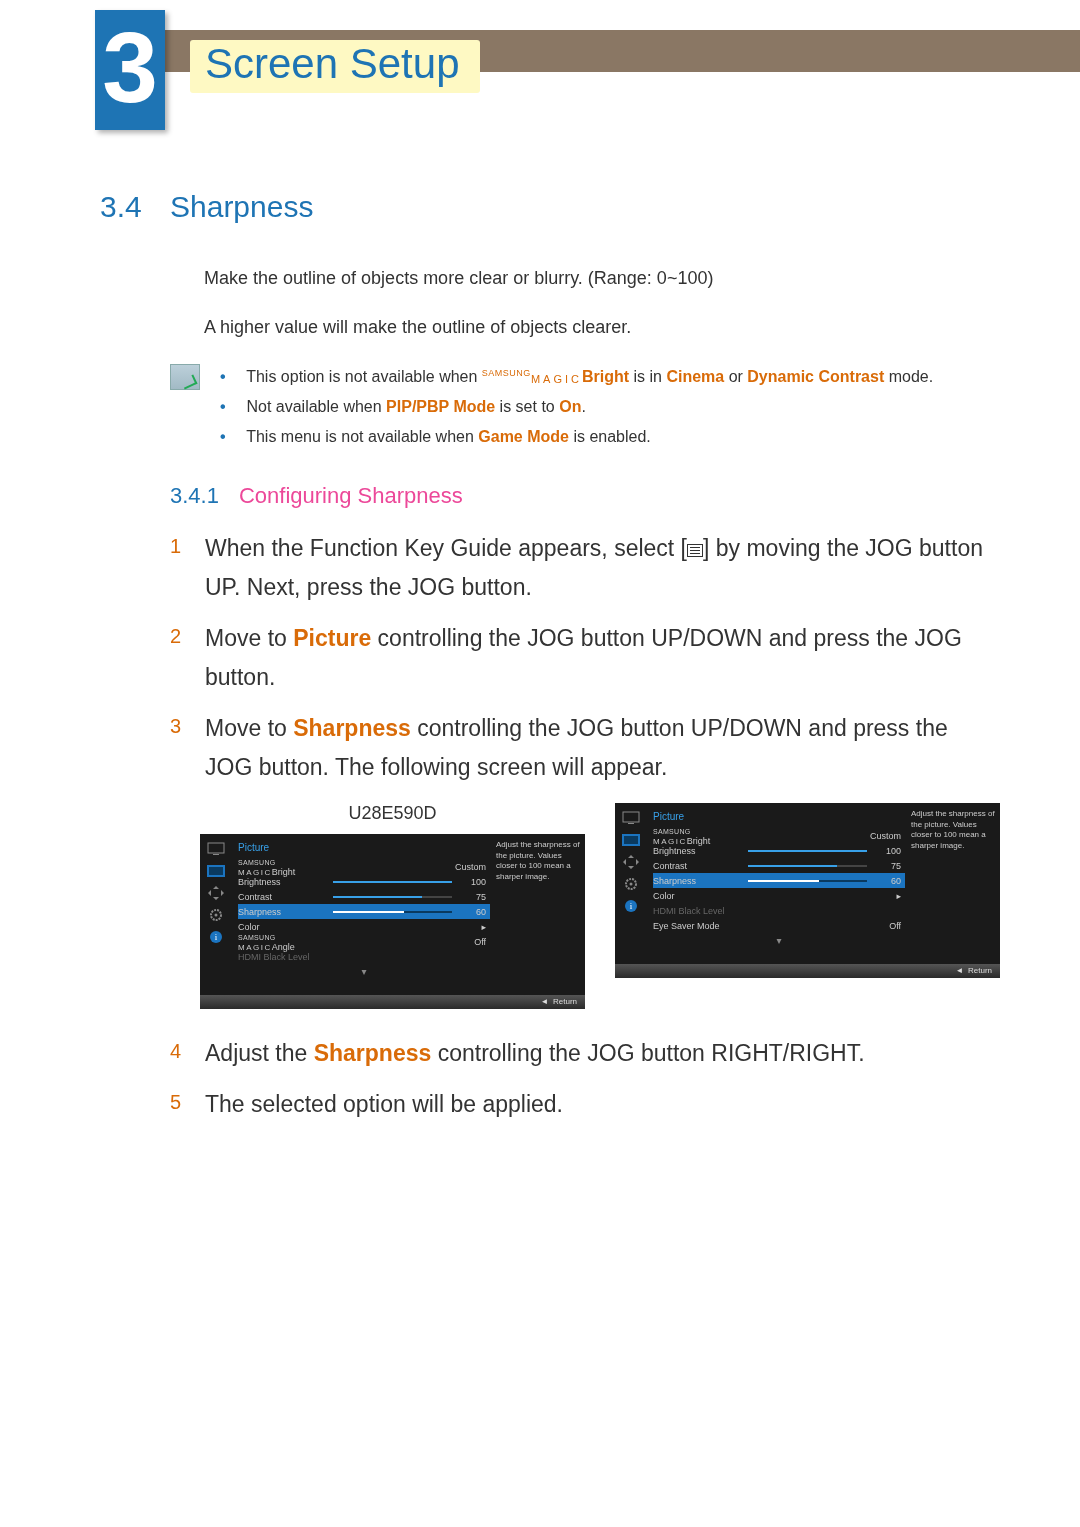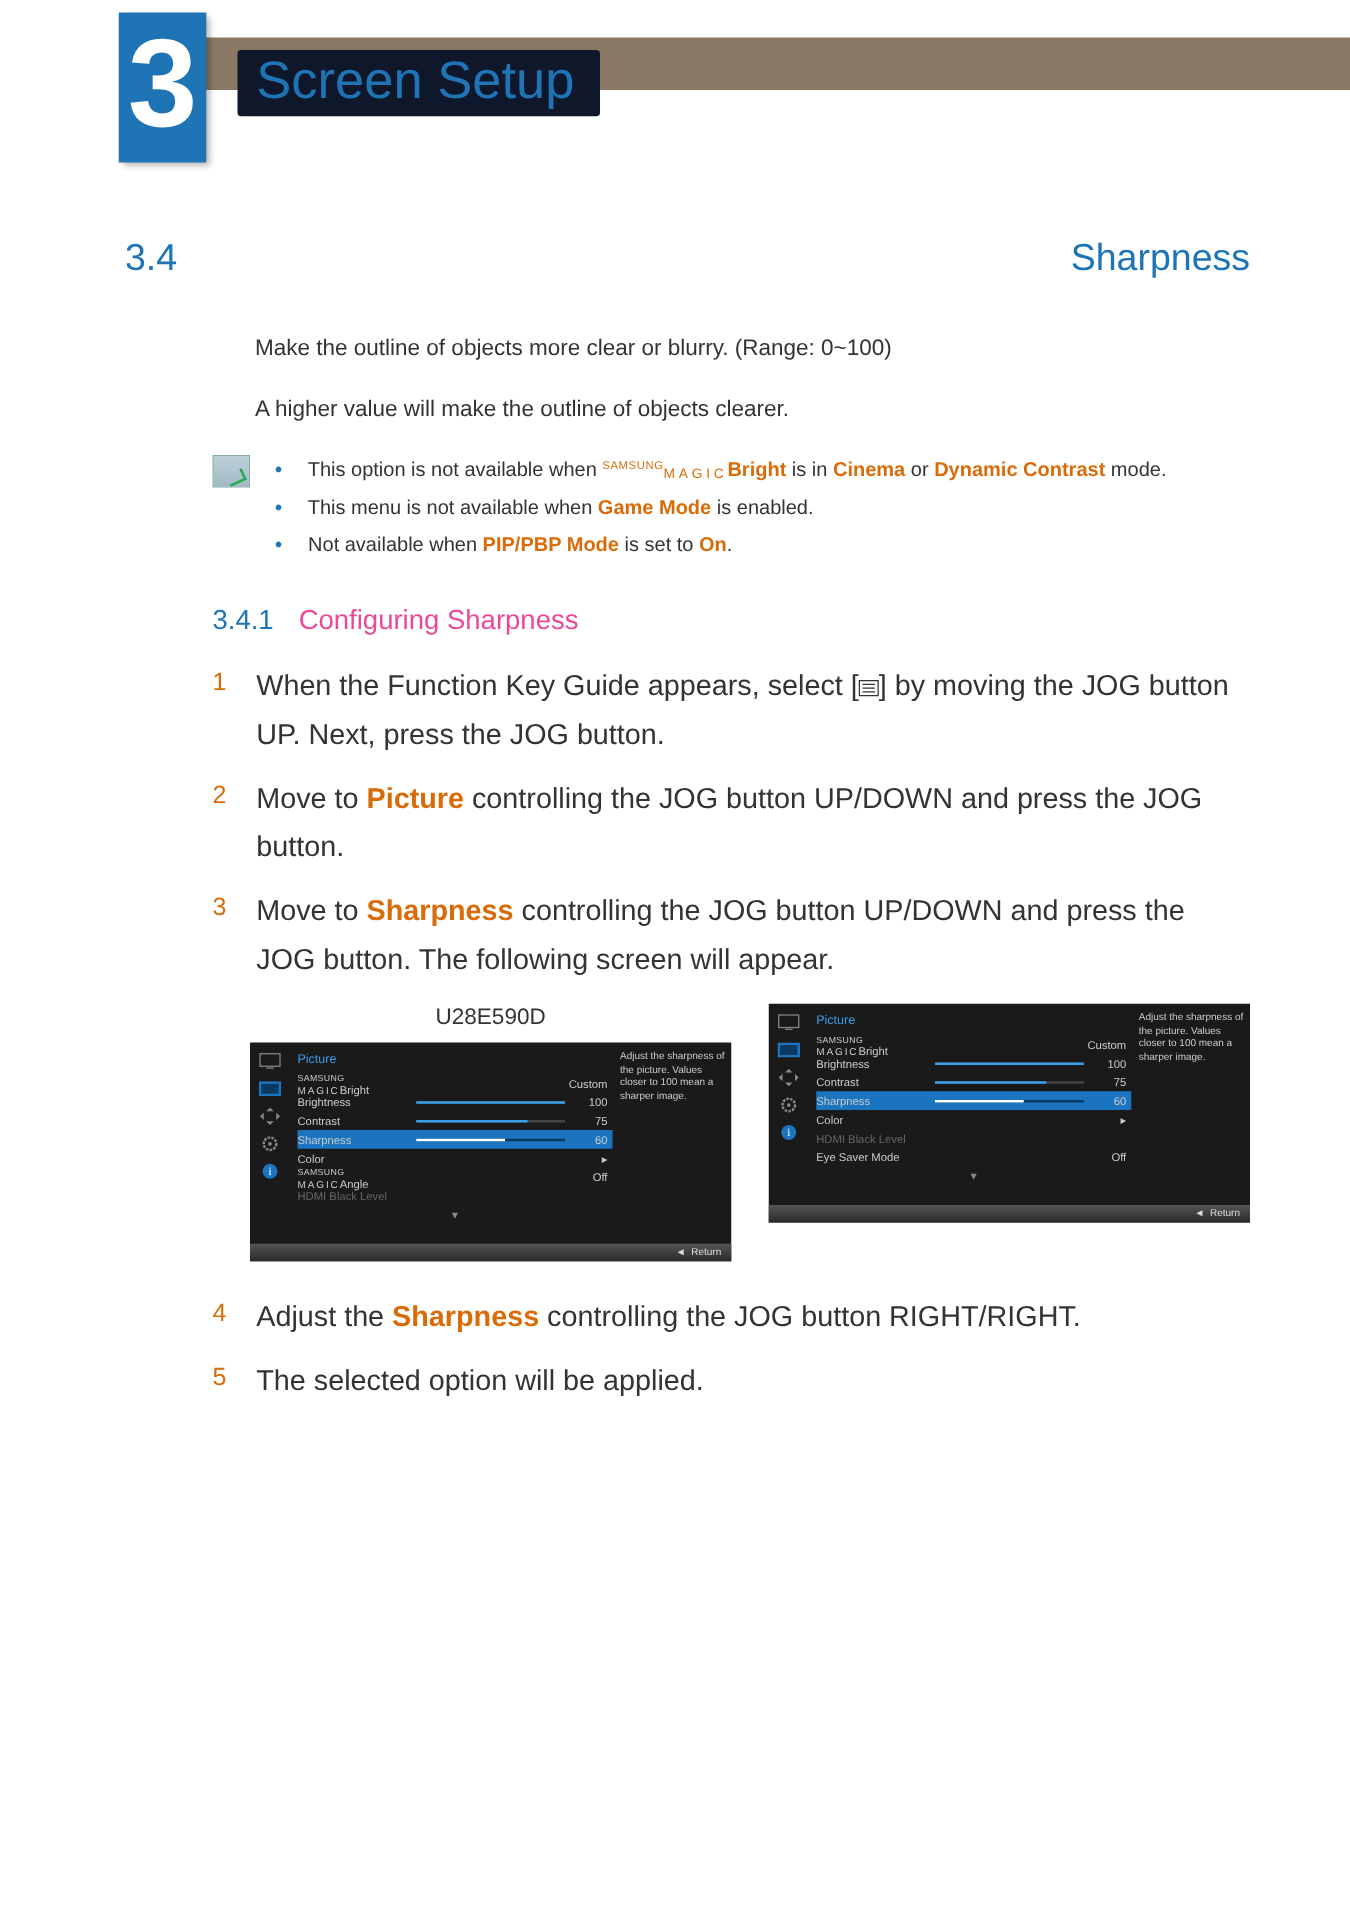--- a/index.html
+++ b/index.html
@@ -42,32 +42,31 @@
     font-family: Arial, sans-serif;
   }
   .chapter-title {
     position: absolute;
     left: 190px;
     top: 30px;
     font-size: 42px;
     color: #1e74b4;
     font-weight: normal;
     z-index: 3;
-    background: #0f172a;
+    background: #fef9c3;
     padding: 0 20px 5px 15px;
     border-radius: 3px;
   }
   .content {
     margin: 90px 80px 0 100px;
   }
   .section-row {
     display: flex;
     align-items: baseline;
     margin-bottom: 40px;
-    justify-content: space-between;
   }
   .section-num {
     color: #1e74b4;
     font-size: 30px;
     width: 70px;
   }
   .section-title {
     color: #1e74b4;
     font-size: 30px;
   }
@@ -209,24 +208,24 @@
   <div class="body-text">Make the outline of objects more clear or blurry. (Range: 0~100)</div>
   <div class="body-text">A higher value will make the outline of objects clearer.</div>
 
   <div class="note-block">
     <div class="note-icon"></div>
     <ul class="note-list">
       <li>
         <span>This option is not available when </span><span class="magic-pre" style="color:#d96b08">SAMSUNG</span><span class="magic-sub" style="color:#d96b08;">MAGIC</span><span class="orange">Bright</span><span> is in </span><span class="orange">Cinema</span><span> or </span><span class="orange">Dynamic Contrast</span><span> mode.</span>
       </li>
       <li>
-        <span>This menu is not available when </span><span class="orange">Game Mode</span><span> is enabled.</span>
+        <span>Not available when </span><span class="orange">PIP/PBP Mode</span><span> is set to </span><span class="orange">On</span><span>.</span>
       </li>
       <li>
-        <span>Not available when </span><span class="orange">PIP/PBP Mode</span><span> is set to </span><span class="orange">On</span><span>.</span>
+        <span>This menu is not available when </span><span class="orange">Game Mode</span><span> is enabled.</span>
       </li>
     </ul>
   </div>
 
   <div class="subsection-row">
     <div class="subsection-num">3.4.1</div>
     <div class="subsection-title">Configuring Sharpness</div>
   </div>
 
   <ol class="steps">

